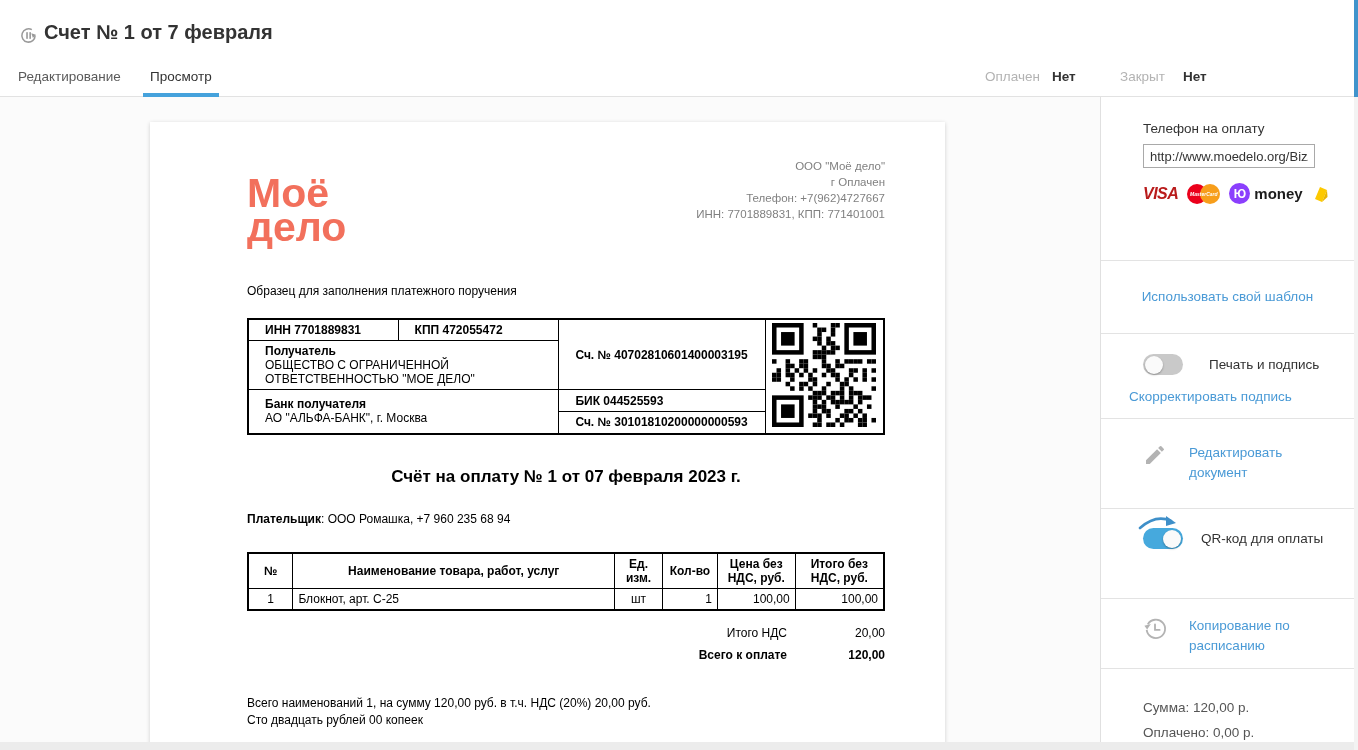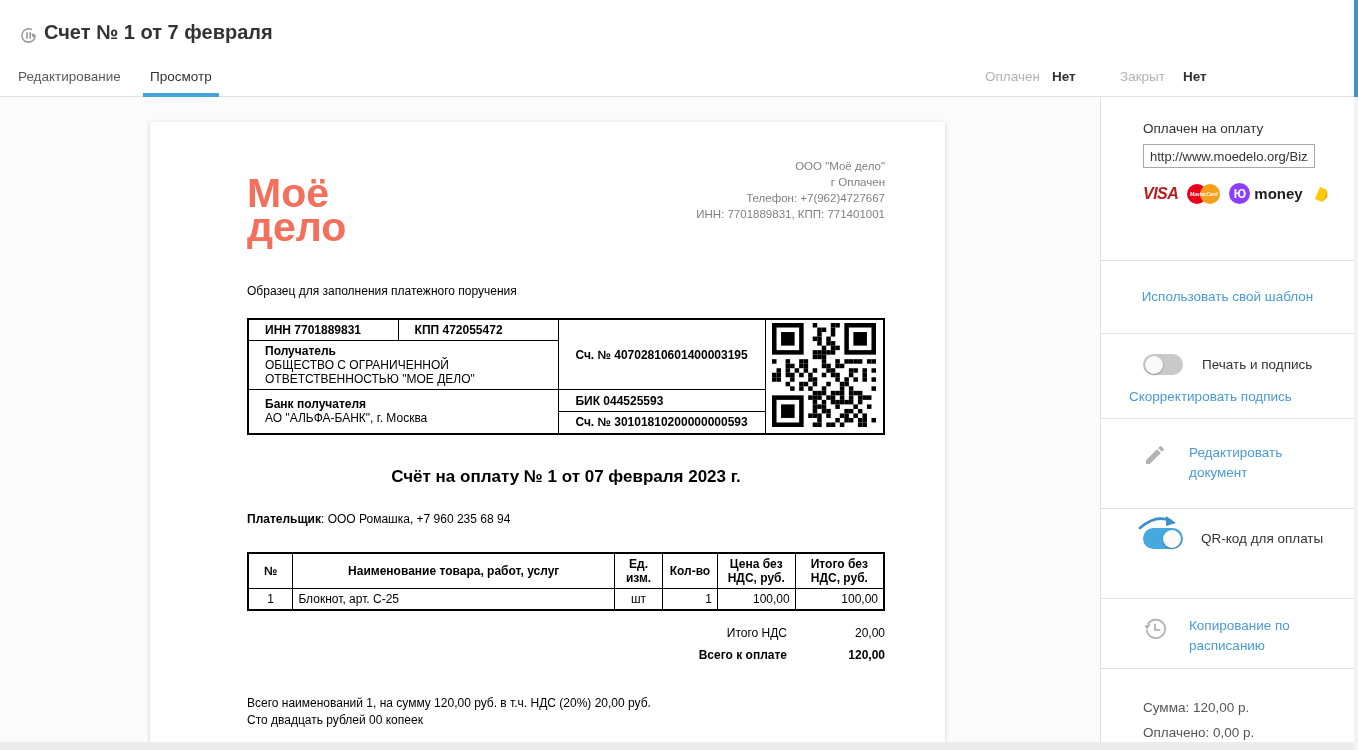--- a/index.html
+++ b/index.html
@@ -70,21 +70,21 @@
   .mc .c1 { position:absolute; left:0; top:0; width:20px; height:20px; border-radius:50%; background:#eb001b; }
   .mc .c2 { position:absolute; left:13px; top:0; width:20px; height:20px; border-radius:50%; background:#f79e1b; }
   .mc .mc-txt { position:absolute; left:0; top:7px; width:33px; text-align:center; color:#fff;
                 font-size:5px; font-style:italic; font-weight:bold; z-index:2; }
   .ym { display:flex; align-items:center; }
   .ym-circle { width:21px; height:21px; border-radius:50%; background:#8b3ffd; color:#fff; font-weight:bold;
                font-size:12px; display:flex; align-items:center; justify-content:center; }
   .ym-money { margin-left:4px; font-weight:800; font-size:15px; color:#1d1d1d; }
   .link { color:#4a9ad6; cursor:pointer; line-height:1.45; }
   .s2 { display:flex; align-items:center; justify-content:center; text-align:center; }
-  .toggle-row { display:flex; align-items:center; gap:19px; padding:20px 0 0 42px; }
+  .toggle-row { display:flex; align-items:center; gap:26px; padding:20px 0 0 42px; }
   .toggle { position:relative; width:40px; height:21px; border-radius:11px; cursor:pointer; }
   .toggle.off { background:#c9c9c9; }
   .toggle.on  { background:#46a9dd; }
   .knob { position:absolute; top:1.5px; width:18px; height:18px; border-radius:50%; background:#fafafa;
           box-shadow:0 1px 2px rgba(0,0,0,.3); }
   .toggle.off .knob { left:2px; } .toggle.on .knob { right:2px; }
   .s3 .link { display:inline-block; margin:12px 0 0 28px; }
   .s4 .arrow-svg { position:absolute; left:37px; top:4px; }
   .s4 .toggle { position:absolute; left:42px; top:19px; }
   .s4 .qr-label { position:absolute; left:100px; top:22px; }
@@ -375,21 +375,21 @@
         <div>Всего наименований 1, на сумму 120,00 руб. в т.ч. НДС (20%) 20,00 руб.</div>
         <div>Сто двадцать рублей 00 копеек</div>
       </div>
 
     </div>
   </div>
 
   <div class="sidebar">
 
     <div class="sb-sec s1">
-      <div class="sb-label">Оплачен на оплату</div>
+      <div class="sb-label">Телефон на оплату</div>
       <input class="sb-input" value="http://www.moedelo.org/Biz/" style="">
       <div class="pay-icons">
         <span class="visa-text">VISA</span>
         <span class="mc">
           <span class="c1"></span>
             <span class="c2"></span>
           <span class="mc-txt">MasterCard</span>
         </span>
         <span class="ym">
           <span class="ym-circle">Ю</span>

